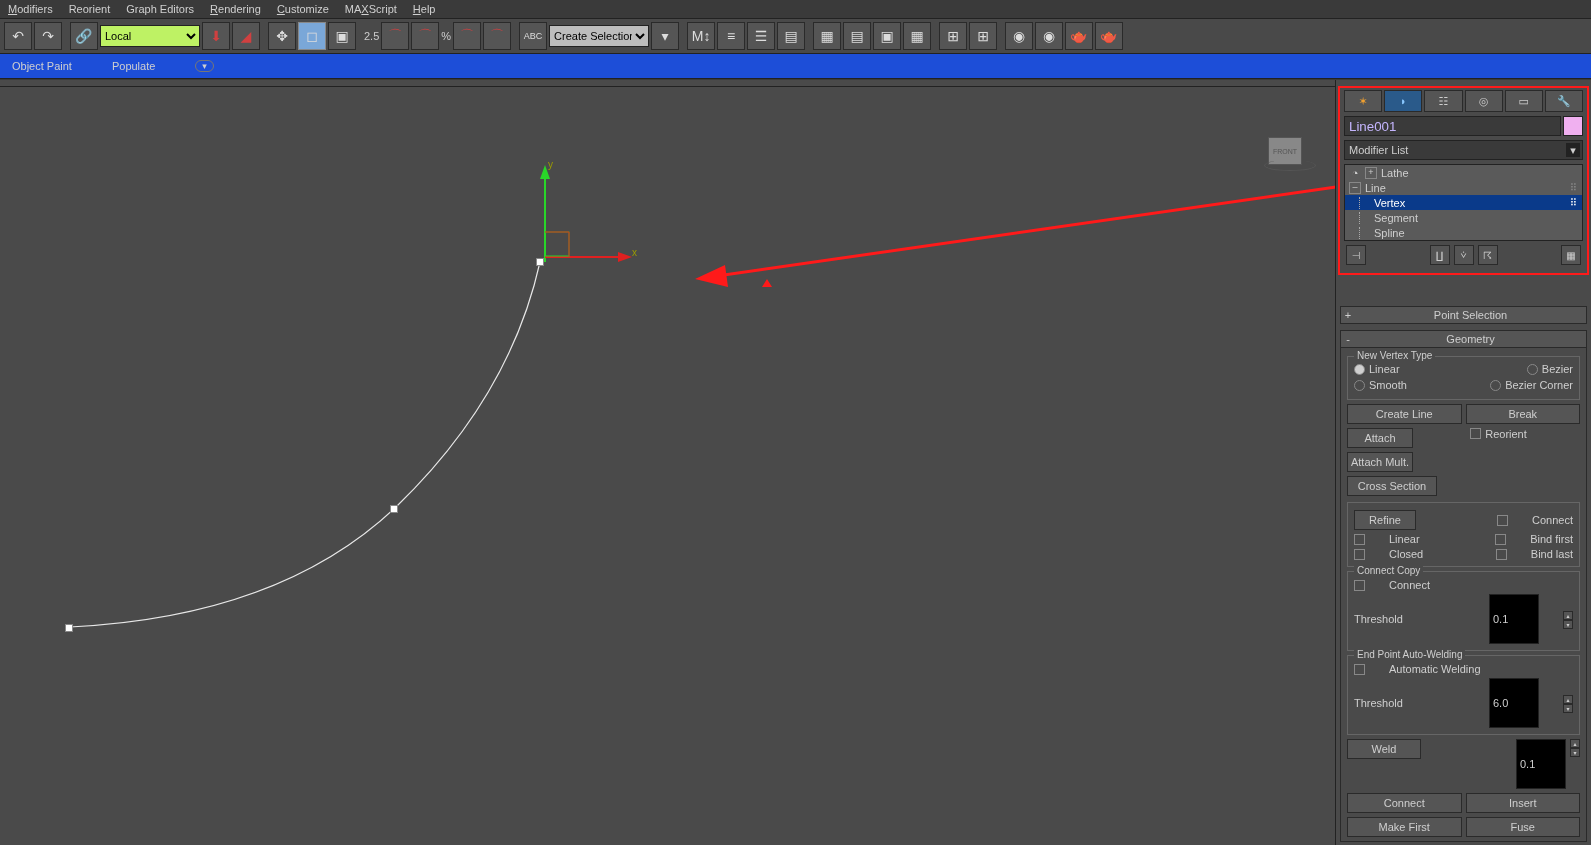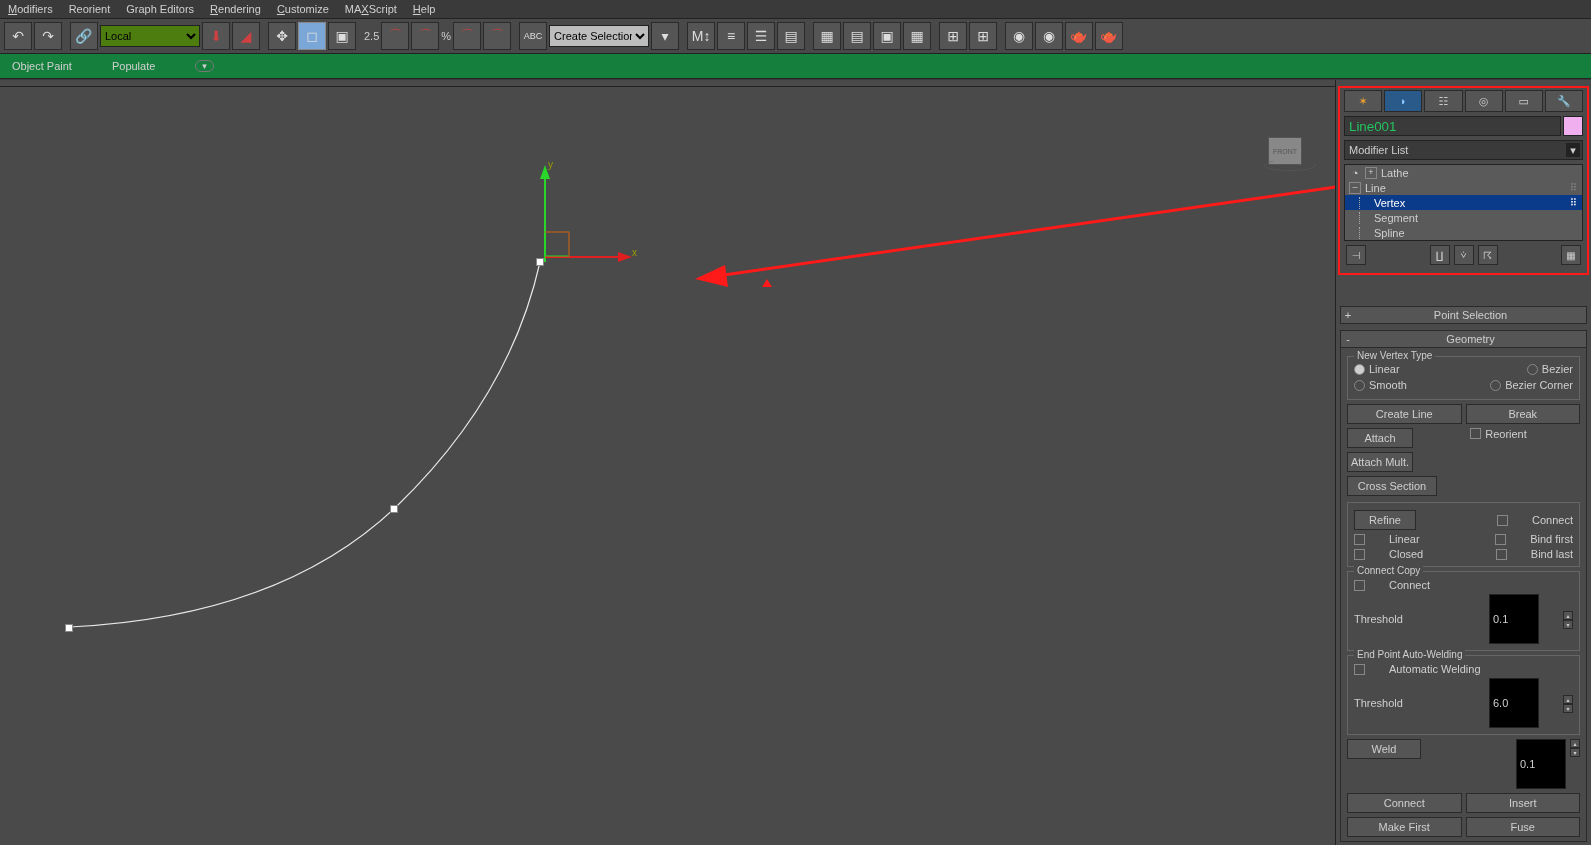--- a/index.html
+++ b/index.html
@@ -4,36 +4,36 @@
 <style>
   html,body{margin:0;padding:0;width:1591px;height:845px;background:#3a3a3a;font-family:Tahoma,Arial,sans-serif;font-size:11px;color:#cfcfcf;overflow:hidden;}
   .menubar{height:18px;background:#3a3a3a;display:flex;align-items:center;padding:0 8px;gap:16px;}
   .menubar span{color:#d0d0d0;}
   .menubar span u{text-decoration:underline;}
   .toolbar{height:34px;background:#494949;border-top:1px solid #222;border-bottom:1px solid #222;display:flex;align-items:center;gap:2px;padding:0 4px;}
   .tbtn{width:26px;height:26px;background:#555;border:1px solid #2a2a2a;display:flex;align-items:center;justify-content:center;color:#ddd;font-size:14px;}
   .tbtn.box{border:1px solid #888;}
   .tsep{width:4px;}
   .tsel{height:22px;background:#6b6b6b;border:1px solid #222;color:#000;font-size:11px;}
-  .tsel.combo{width:100px;background:#4d7c0f;color:#000;}
-  .ribbon{height:24px;background:#15803d;border-bottom:1px solid #222;display:flex;align-items:center;padding:0 12px;gap:40px;}
+  .tsel.combo{width:100px;background:#bef264;color:#000;}
+  .ribbon{height:24px;background:#1d4ed8;border-bottom:1px solid #222;display:flex;align-items:center;padding:0 12px;gap:40px;}
   .viewport{position:absolute;top:80px;left:0;right:255px;bottom:0;background:#4a4a4a;}
   .viewport-inner{position:absolute;top:6px;left:0;right:0;bottom:0;border-top:1px solid #222;}
   .gizmo-label{position:absolute;font-size:10px;color:#888;}
   .vertex{position:absolute;width:6px;height:6px;background:#fff;border:1px solid #888;}
   .viewcube{position:absolute;top:50px;right:30px;width:42px;height:42px;}
   .viewcube .face{width:32px;height:26px;background:#888;border:1px solid #555;color:#555;font-size:7px;display:flex;align-items:center;justify-content:center;margin:0 auto;}
   .viewcube .ring{width:50px;height:10px;border:1px solid #555;border-radius:50%;margin:-5px auto 0;border-top:none;}
   .sidepanel{position:absolute;top:80px;right:0;width:255px;bottom:0;background:#4a4a4a;border-left:1px solid #222;}
   .red-box{position:absolute;top:6px;left:2px;right:2px;border:2px solid #ff1a1a;padding:2px 4px 8px 4px;}
   .tab-row{display:flex;gap:2px;height:22px;}
   .tab-btn{flex:1;background:#555;border:1px solid #2a2a2a;display:flex;align-items:center;justify-content:center;}
   .tab-btn.active{background:#2a5a8a;}
   .name-row{display:flex;gap:2px;margin-top:4px;}
-  .name-input{flex:1;height:18px;background:#3a3a3a;border:1px solid #222;color:#22c55e;padding:0 4px;}
+  .name-input{flex:1;height:18px;background:#3a3a3a;border:1px solid #222;color:#c4b5fd;padding:0 4px;}
   .color-sw{width:18px;height:18px;background:#f0b0f0;border:1px solid #222;}
   .mod-combo{height:18px;background:#3a3a3a;border:1px solid #222;margin-top:4px;display:flex;align-items:center;justify-content:space-between;padding:0 2px 0 4px;}
   .mod-combo .dd{width:14px;height:14px;background:#222;display:flex;align-items:center;justify-content:center;}
   .stack{border:1px solid #222;background:#5a5a5a;margin-top:4px;}
   .stack-row{height:15px;display:flex;align-items:center;padding:0 4px;font-size:11px;gap:4px;}
   .stack-row.sel{background:#0a3a8a;color:#fff;}
   .stack-row .eye{width:12px;text-align:center;}
   .stack-row .exp{width:10px;height:10px;border:1px solid #888;display:flex;align-items:center;justify-content:center;font-size:9px;line-height:1;}
   .stack-row .indent2{padding-left:28px;}
   .stack-row .dots{margin-left:auto;color:#888;font-size:10px;letter-spacing:1px;}

